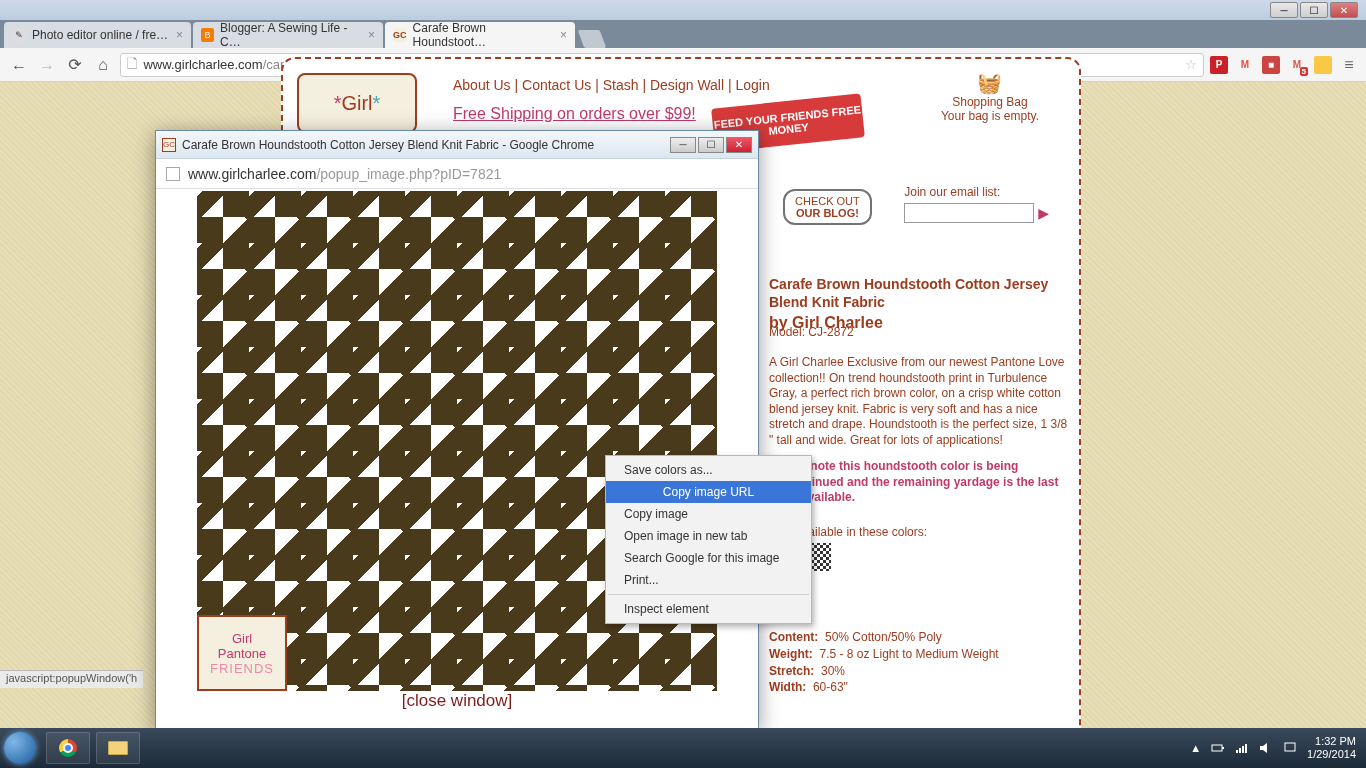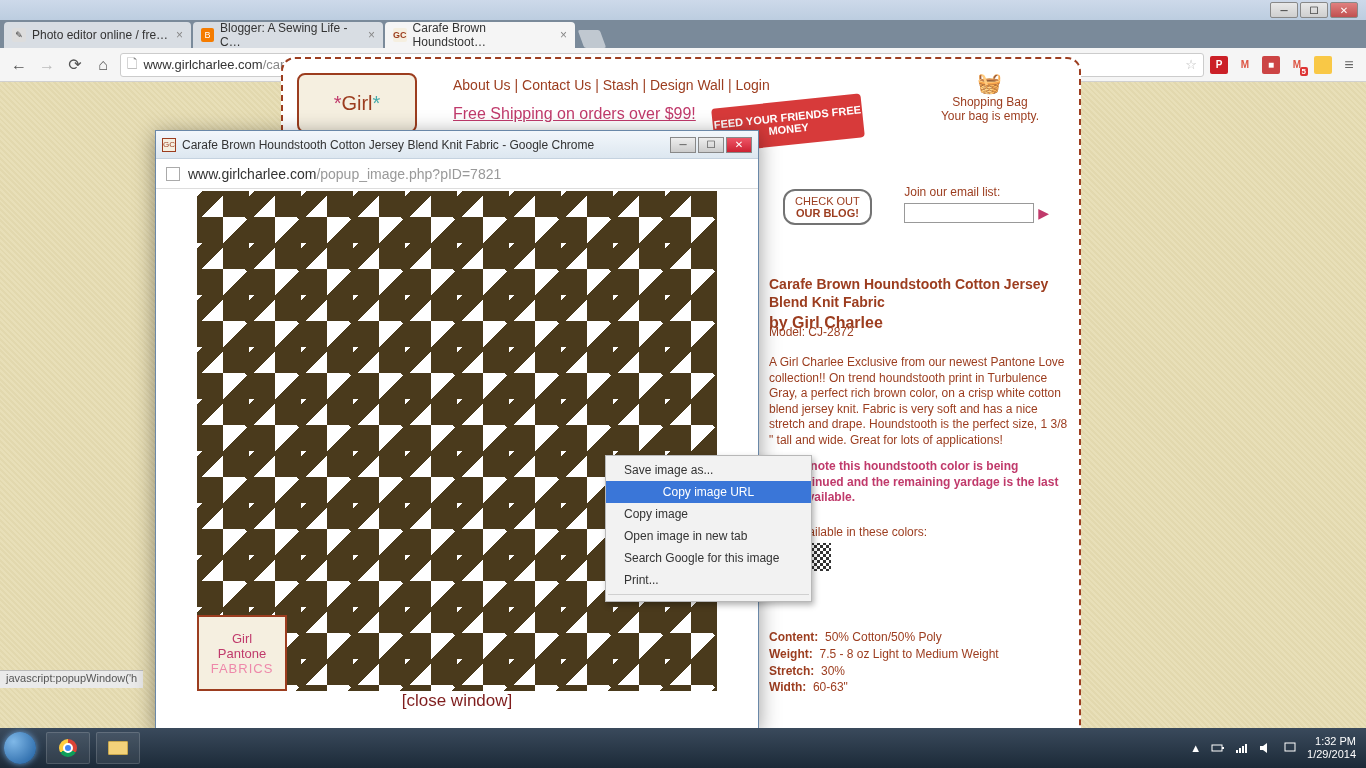--- a/index.html
+++ b/index.html
@@ -206,34 +206,35 @@
   </div>
   <div class="popup-url">
     <span class="doc"></span>
     <span class="h">www.girlcharlee.com</span>
       <span class="p">/popup_image.php?pID=7821</span>
   </div>
   <div class="hounds">
     <div class="hounds-logo">
       <span>Girl</span>
         <span>Pantone</span>
-      <span style="color:#e8a; font-family:Arial; letter-spacing:1px;">FABRICS</span>
+      <span style="color:#e8a; font-family:Arial; letter-spacing:1px;">FRIENDS</span>
     </div>
   </div>
   <div class="close-win">[close window]</div>
 </div>
 
 <div class="ctx">
-  <div class="item">Save image as...</div>
+  <div class="item">Save colors as...</div>
   <div class="item hl">Copy image URL</div>
   <div class="item">Copy image</div>
   <div class="item">Open image in new tab</div>
   <div class="item">Search Google for this image</div>
   <div class="item">Print...</div>
   <div class="sep"></div>
+  <div class="item">Inspect element</div>
 </div>
 
 <div class="taskbar">
   <div class="start">
       <div class="start-orb"></div>
     </div>
   <div class="task-btn">
       <div style="width:18px;height:18px;border-radius:50%;background:conic-gradient(#db4437 0 120deg,#0f9d58 120deg 240deg,#ffcd40 240deg 360deg);position:relative;">
         <div style="position:absolute;inset:4px;border-radius:50%;background:#4285f4;border:2px solid #fff;"></div>
       </div>

